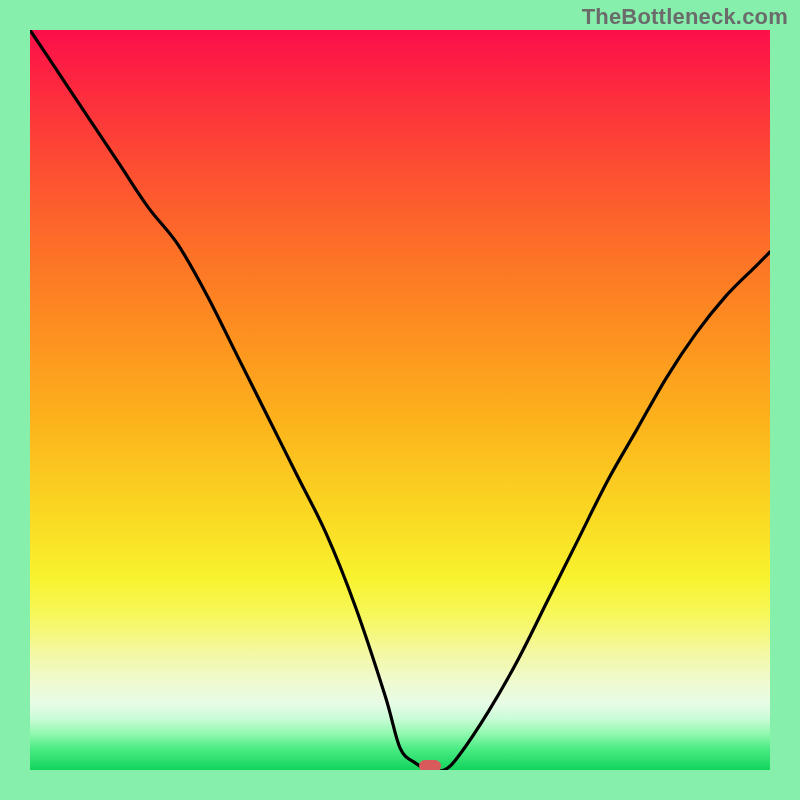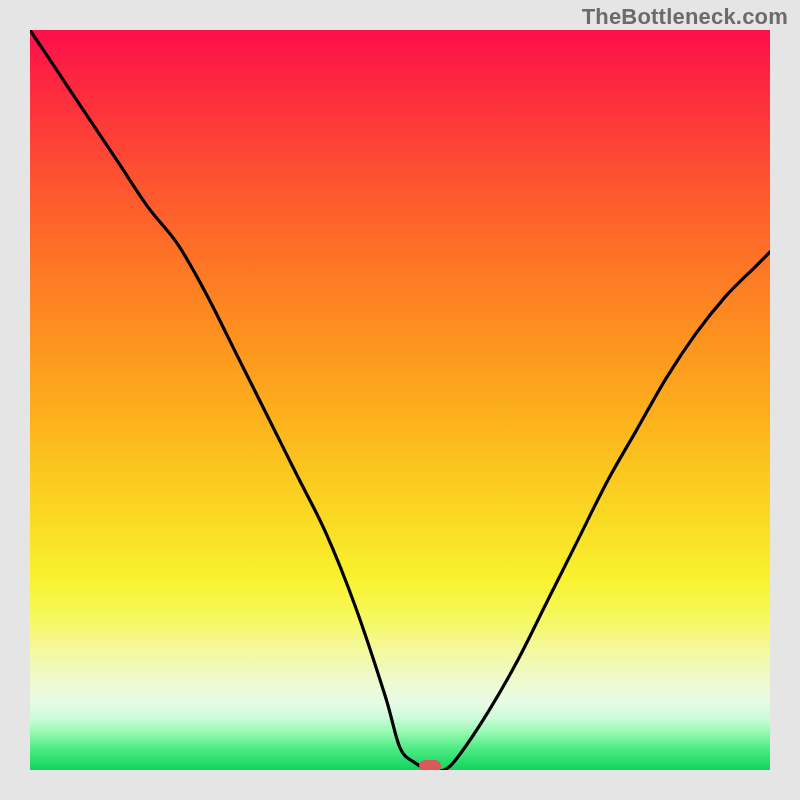--- a/index.html
+++ b/index.html
@@ -8,21 +8,21 @@
     width: 800px;
     height: 800px;
     background: #000;
     overflow: hidden;
     font-family: Arial, Helvetica, sans-serif;
   }
   .frame {
     position: relative;
     width: 800px;
     height: 800px;
-    background: #e5e5e5;
+    background: #86efac;
   }
   .watermark {
     position: absolute;
     top: 4px;
     right: 12px;
     color: #6b6b6b;
     font-size: 22px;
     font-weight: 600;
     letter-spacing: 0.2px;
     user-select: none;

